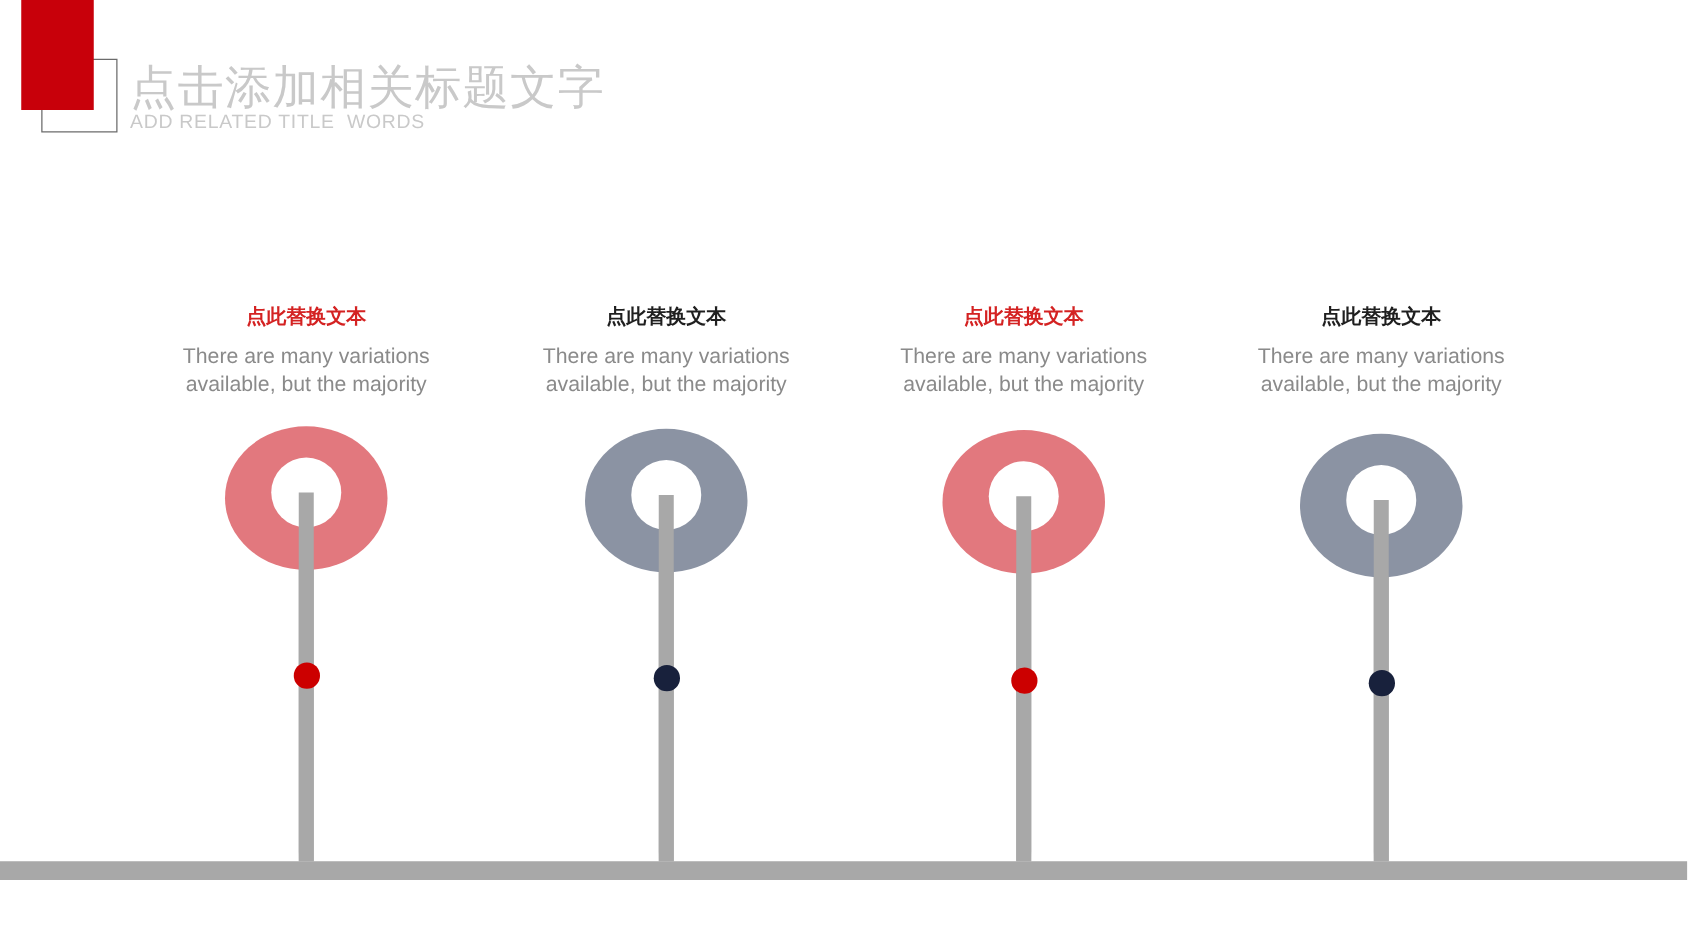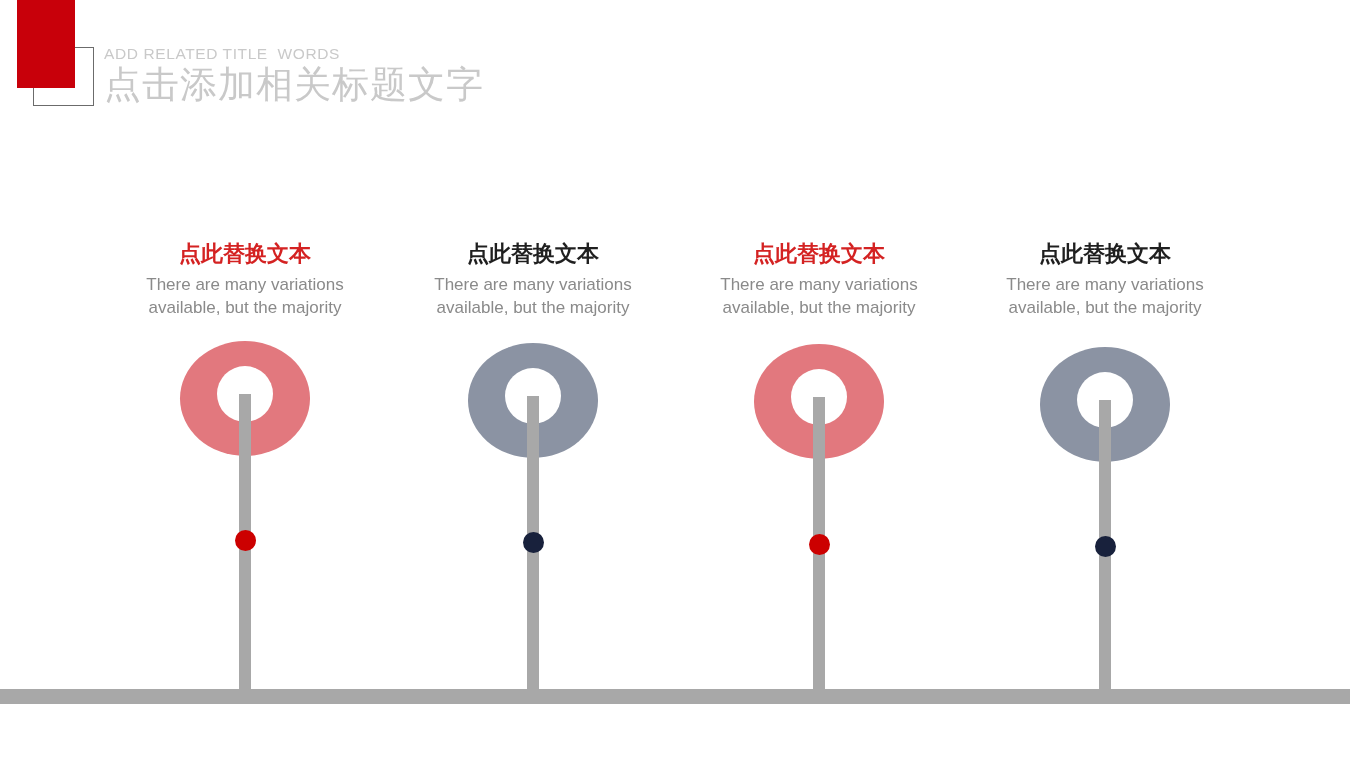--- a/index.html
+++ b/index.html
@@ -89,21 +89,21 @@
     height: 759px;
   }
 
   .col-text {
     position: absolute;
     left: 0;
     width: 300px;
     text-align: center;
   }
   .col-heading {
-    font-size: 22px;
+    font-size: 16px;
     line-height: 26px;
     font-weight: bold;
     margin: 0 0 6px 0;
     white-space: nowrap;
   }
   .col-body {
     font-size: 17px;
     line-height: 23px;
     color: #8a8a8a;
     margin: 0;
@@ -163,22 +163,22 @@
 <body>
 
 <div id="slide">
 
   <div id="header-logo">
     <div id="logo-square-outline"></div>
     <div id="logo-red-block"></div>
   </div>
 
   <div id="header-text">
+    <div id="header-title-cn">点击添加相关标题文字</div>
     <div id="header-title-en">ADD RELATED TITLE  WORDS</div>
-    <div id="header-title-cn">点击添加相关标题文字</div>
   </div>
 
   <div id="columns-layer">
       <div class="column" style="left: 95px;">
         <div class="stem" style="top: 395px; height: 294px;"></div>
         <div style="position: absolute; left: 0px; top: 631px; width: 300px; height: 58px;">
           <div class="fillet left"></div>
           <div class="fillet right"></div>
         </div>
         <div class="donut" style="width: 130px; height: 115px; margin-left: -65px; top: 340.5px; background: rgb(226, 120, 126);"></div>

